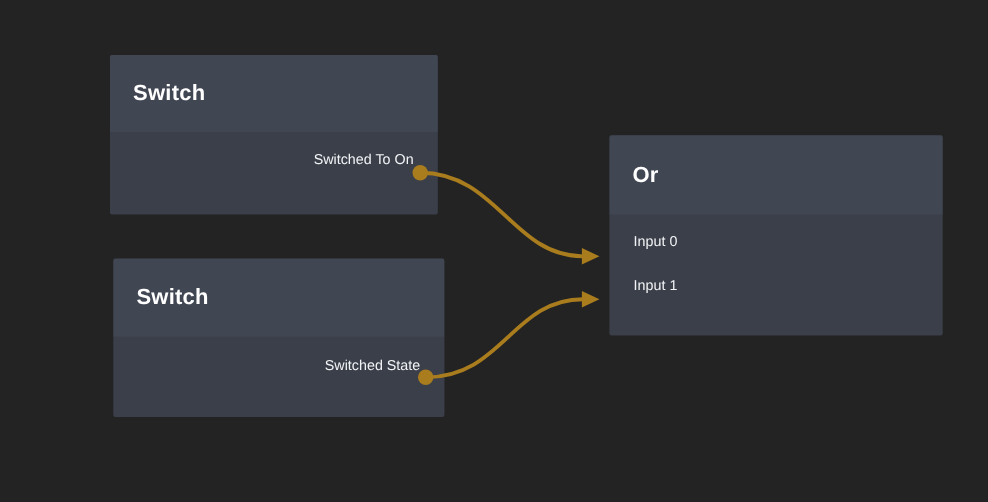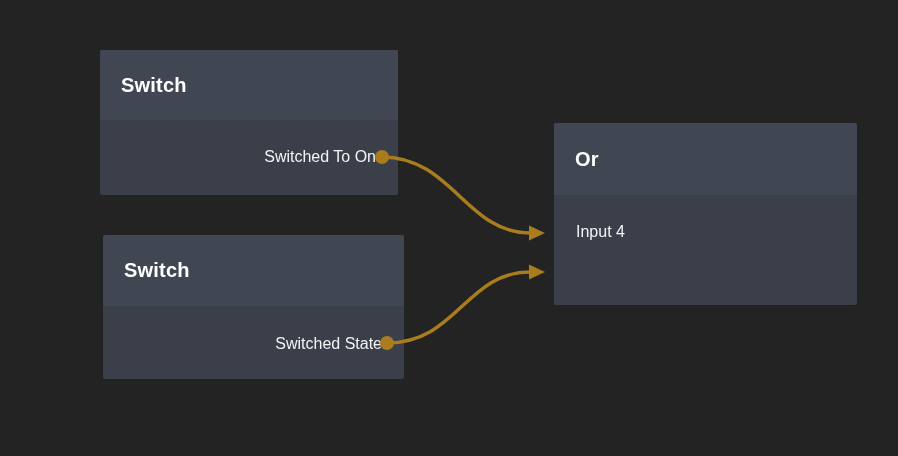--- a/index.html
+++ b/index.html
@@ -35,24 +35,24 @@
   .node-title{
     color:var(--title);
     font-size:20px;
     font-weight:600;
     letter-spacing:.2px;
   }
   .node-body{display:flex;flex-direction:column;}
   .port-row{
     height:40px;
     display:flex;
-    align-items:center;
+    align-items:flex-start;
     padding:0 22px;
     color:var(--text);
-    font-size:16px;
+    font-size:13px;
   }
   .port-row.output{justify-content:flex-end;text-align:right;}
   .port-row.input{justify-content:flex-start;}
   
   #node-switch-1{left:84px;top:50px;width:298px;height:145px;}
   #node-switch-1 .node-header{height:70px;}
   #node-switch-1 .node-body{padding-top:17px;}
   #node-switch-2{left:87px;top:235px;width:301px;height:144px;}
   #node-switch-2 .node-header{height:71px;}
   #node-switch-2 .node-body{padding-top:18px;}
@@ -87,21 +87,24 @@
       </div>
     </div>
   </div>
 
   <div class="node" id="node-or">
     <div class="node-header">
       <span class="node-title">Or</span>
     </div>
     <div class="node-body">
       <div class="port-row input">
-        <span>Input 4</span>
+        <span>Input 0</span>
+      </div>
+      <div class="port-row input">
+        <span>Input 1</span>
       </div>
     </div>
   </div>
 
   <svg class="wires" width="898" height="456" viewBox="0 0 898 456">
     <path d="M 382 157 C 452 157, 466 233, 530 233" fill="none" stroke-width="3.5" stroke-linecap="round" stroke="#a97c1e"></path>
     <polygon points="529,225.5 545,233 529,240.5" fill="#a97c1e"></polygon>
 
     <path d="M 387 343 C 457 343, 466 272, 530 272" fill="none" stroke-width="3.5" stroke-linecap="round" stroke="#a97c1e"></path>
     <polygon points="529,264.5 545,272 529,279.5" fill="#a97c1e"></polygon>

